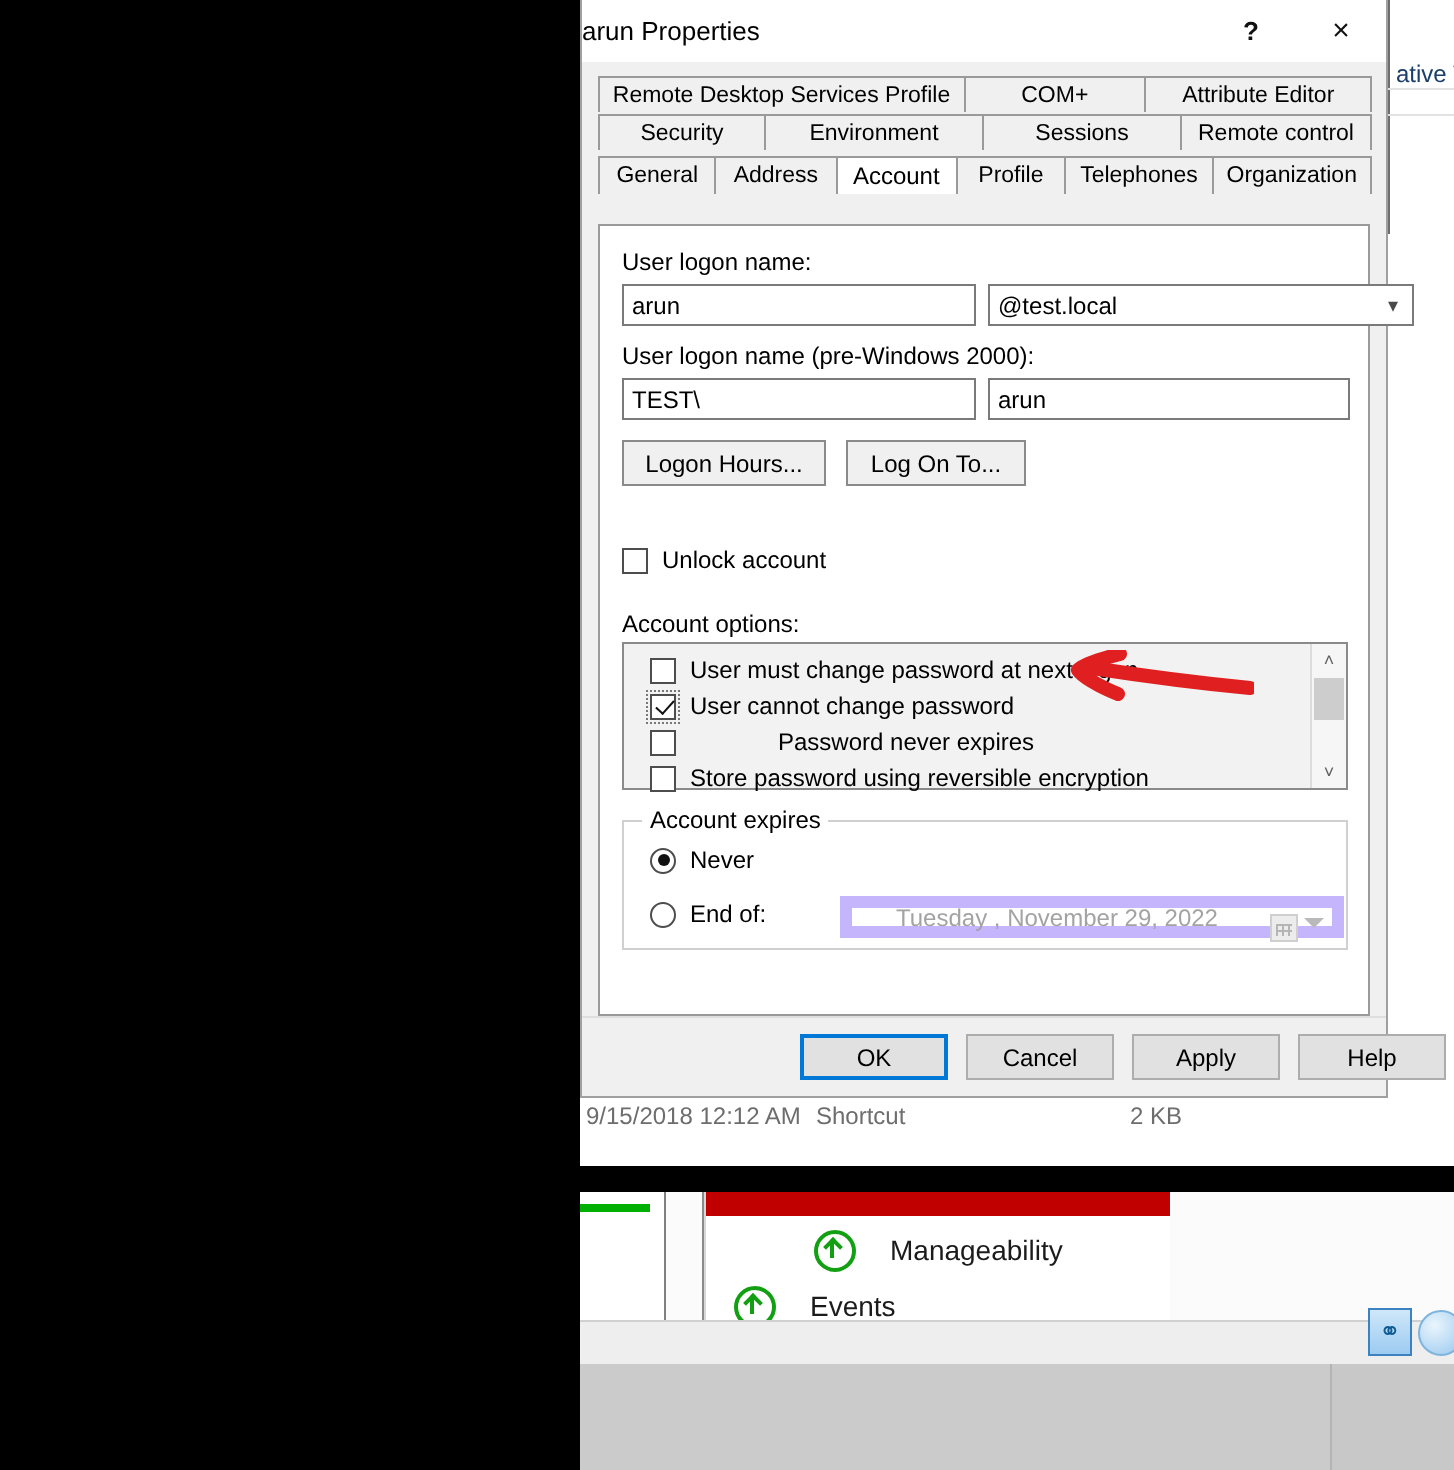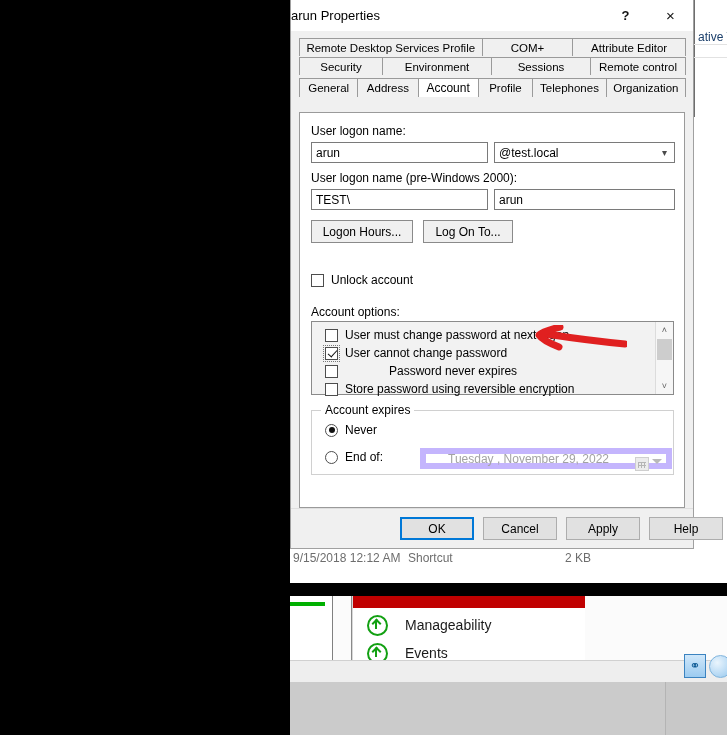--- a/index.html
+++ b/index.html
@@ -109,21 +109,21 @@
     width: 232px; height: 12px;
     background: #c00000;
   }
   .svrmgr-row {
     position: absolute;
     left: 0; width: 232px;
     height: 26px;
     display: flex;
     align-items: center;
   }
-  #svrmgr-row-manage { top: 16px; }
+  #svrmgr-row-manage { top: 16px; margin-left: 40px; }
   #svrmgr-row-events { top: 44px; }
   .svr-upicon {
     width: 17px; height: 17px;
     border: 2px solid #12a012;
     border-radius: 50%;
     margin-left: 14px;
     position: relative;
     flex: none;
   }
   .svr-upicon::before {
@@ -618,21 +618,21 @@
           <div class="tab" style="width: 84px;">Organization</div>
         </div>
       </div>
 
     <div id="tabpanel">
 
       <div class="fld-label" style="left:11px; top:11px;">User logon name:</div>
 
       <div class="txtbox" style="left:11px; top:29px; width:177px;">arun</div>
 
-      <div class="combo" style="left:194px; top:29px; width:181px;">
+      <div class="combo" style="left:194px; top:29px; width:213px;">
         <span>@test.local</span>
         <span class="chev">▾</span>
       </div>
 
       <div class="fld-label" style="left:11px; top:58px;">User logon name (pre-Windows 2000):</div>
 
       <div class="txtbox" style="left:11px; top:76px; width:177px;">TEST\</div>
 
       <div class="txtbox" style="left:194px; top:76px; width:181px;">arun</div>
 

